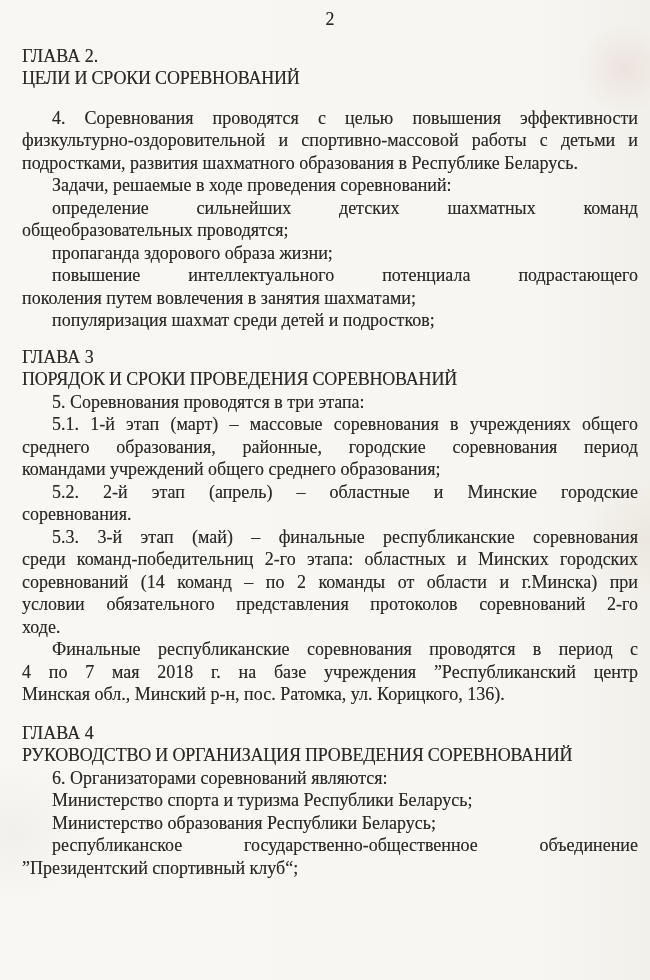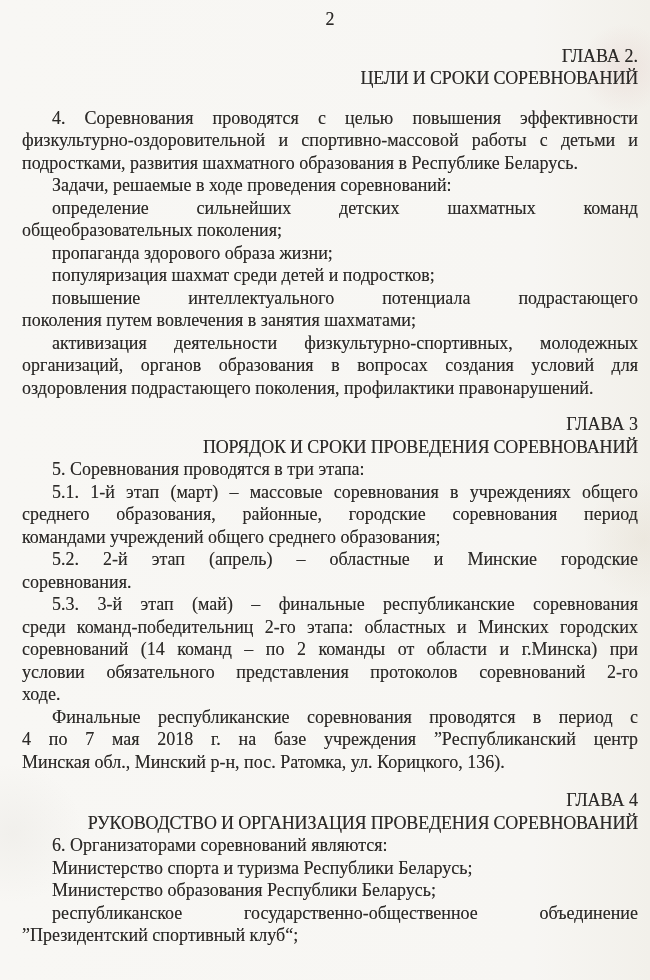--- a/index.html
+++ b/index.html
@@ -22,21 +22,21 @@
     color: #2c2a28;
     font-size: 18px;
     line-height: 22.5px;
     text-shadow: 0 0 0.5px rgba(60,56,52,0.55);
   }
   .page-number {
     text-align: center;
     margin-bottom: 14px;
   }
   .chapter-heading {
-    text-align: right;
+    text-align: left;
   }
   .chapter-heading .sub { letter-spacing: -0.2px; }
   .ch2 .chapter-heading { margin-bottom: 17px; }
   .ch3 .chapter-heading { margin-top: 14px; margin-bottom: 0; }
   .ch4 .chapter-heading { margin-top: 16px; margin-bottom: 0; }
   .para { margin: 0; }
   .ln {
     text-align: justify;
     text-align-last: left;
     white-space: normal;
@@ -59,36 +59,31 @@
     <div class="para">
       <div class="ln j first">4. Соревнования проводятся с целью повышения эффективности</div>
       <div class="ln j">физкультурно-оздоровительной и спортивно-массовой работы с детьми и</div>
       <div class="ln">подростками, развития шахматного образования в Республике Беларусь.</div>
     </div>
     <div class="para">
       <div class="ln first">Задачи, решаемые в ходе проведения соревнований:</div>
     </div>
     <div class="para">
       <div class="ln j first">определение сильнейших детских шахматных команд</div>
-      <div class="ln">общеобразовательных поколения;</div>
+      <div class="ln">общеобразовательных проводятся;</div>
     </div>
     <div class="para">
       <div class="ln first">пропаганда здорового образа жизни;</div>
-    </div>
-    <div class="para">
-      <div class="ln first">популяризация шахмат среди детей и подростков;</div>
     </div>
     <div class="para">
       <div class="ln j first">повышение интеллектуального потенциала подрастающего</div>
       <div class="ln">поколения путем вовлечения в занятия шахматами;</div>
     </div>
     <div class="para">
-      <div class="ln j first">активизация деятельности физкультурно-спортивных, молодежных</div>
-      <div class="ln j">организаций, органов образования в вопросах создания условий для</div>
-      <div class="ln">оздоровления подрастающего поколения, профилактики правонарушений.</div>
+      <div class="ln first">популяризация шахмат среди детей и подростков;</div>
     </div>
   </div>
 
   <div class="chapter ch3">
     <div class="chapter-heading">
       <div>ГЛАВА 3</div>
       <div class="sub">ПОРЯДОК И СРОКИ ПРОВЕДЕНИЯ СОРЕВНОВАНИЙ</div>
     </div>
     <div class="para">
       <div class="ln first">5. Соревнования проводятся в три этапа:</div>

